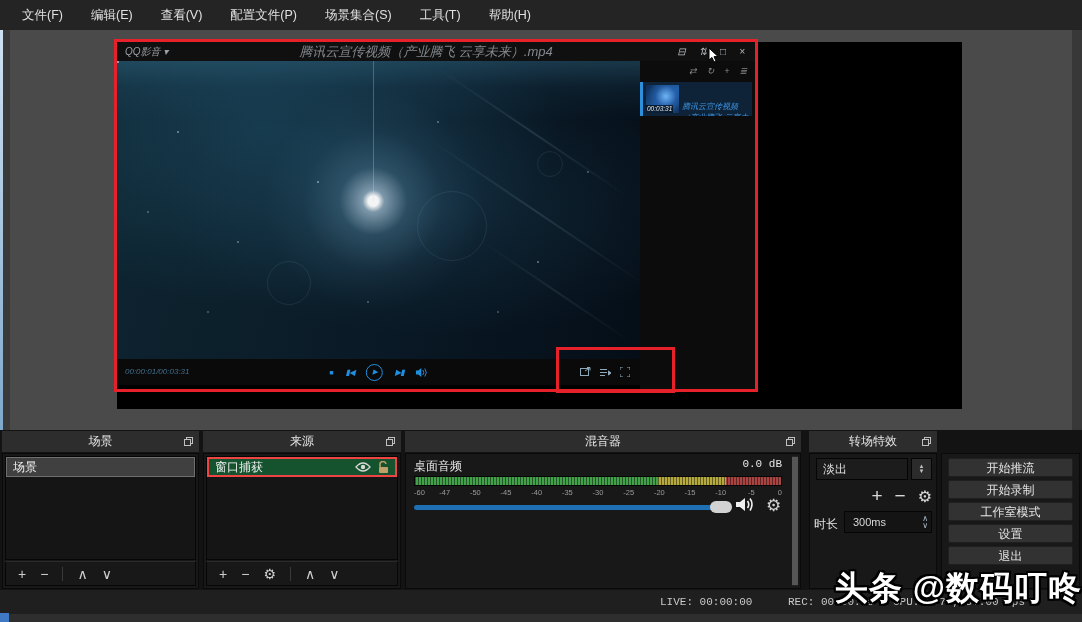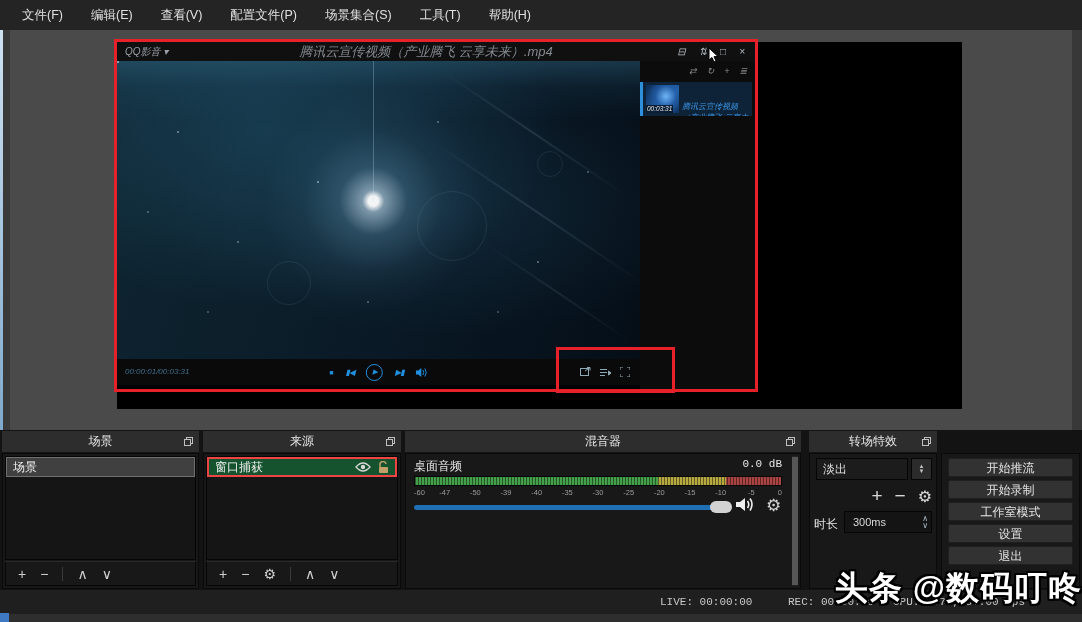--- a/index.html
+++ b/index.html
@@ -350,21 +350,21 @@
         </span>
       </div>
       <div class="dock-body">
         <span class="mix-ch">桌面音频</span>
         <span class="mix-db">0.0 dB</span>
         <div class="meter"></div>
         <div class="ticks">
           <span class="tick" style="left:0%">-60</span>
           <span class="tick" style="left:8.33%">-47</span>
           <span class="tick" style="left:16.67%">-50</span>
-          <span class="tick" style="left:25%">-39</span>
+          <span class="tick" style="left:25%">-45</span>
           <span class="tick" style="left:33.33%">-40</span>
           <span class="tick" style="left:41.67%">-35</span>
           <span class="tick" style="left:50%">-30</span>
           <span class="tick" style="left:58.33%">-25</span>
           <span class="tick" style="left:66.67%">-20</span>
           <span class="tick" style="left:75%">-15</span>
           <span class="tick" style="left:83.33%">-10</span>
           <span class="tick" style="left:91.67%">-5</span>
           <span class="tick" style="left:100%">0</span>
         </div>

